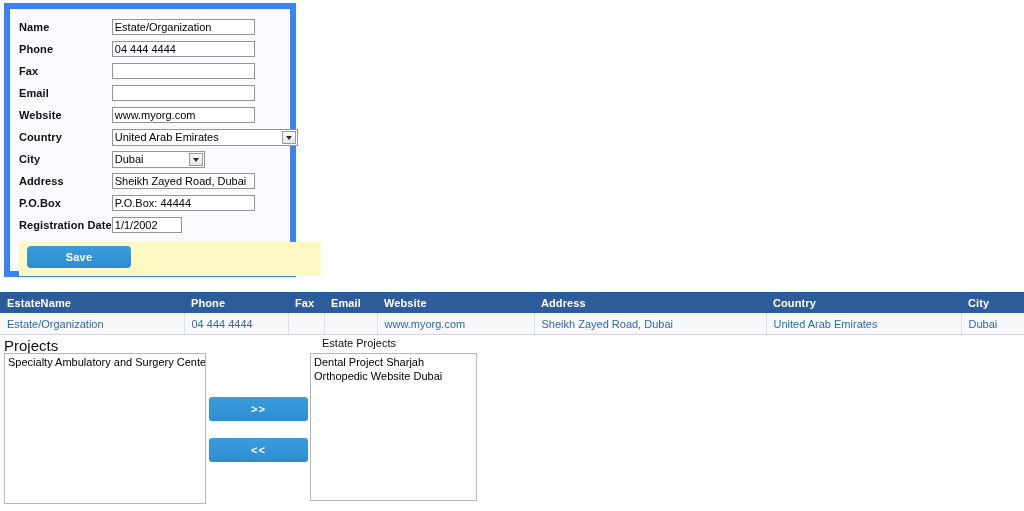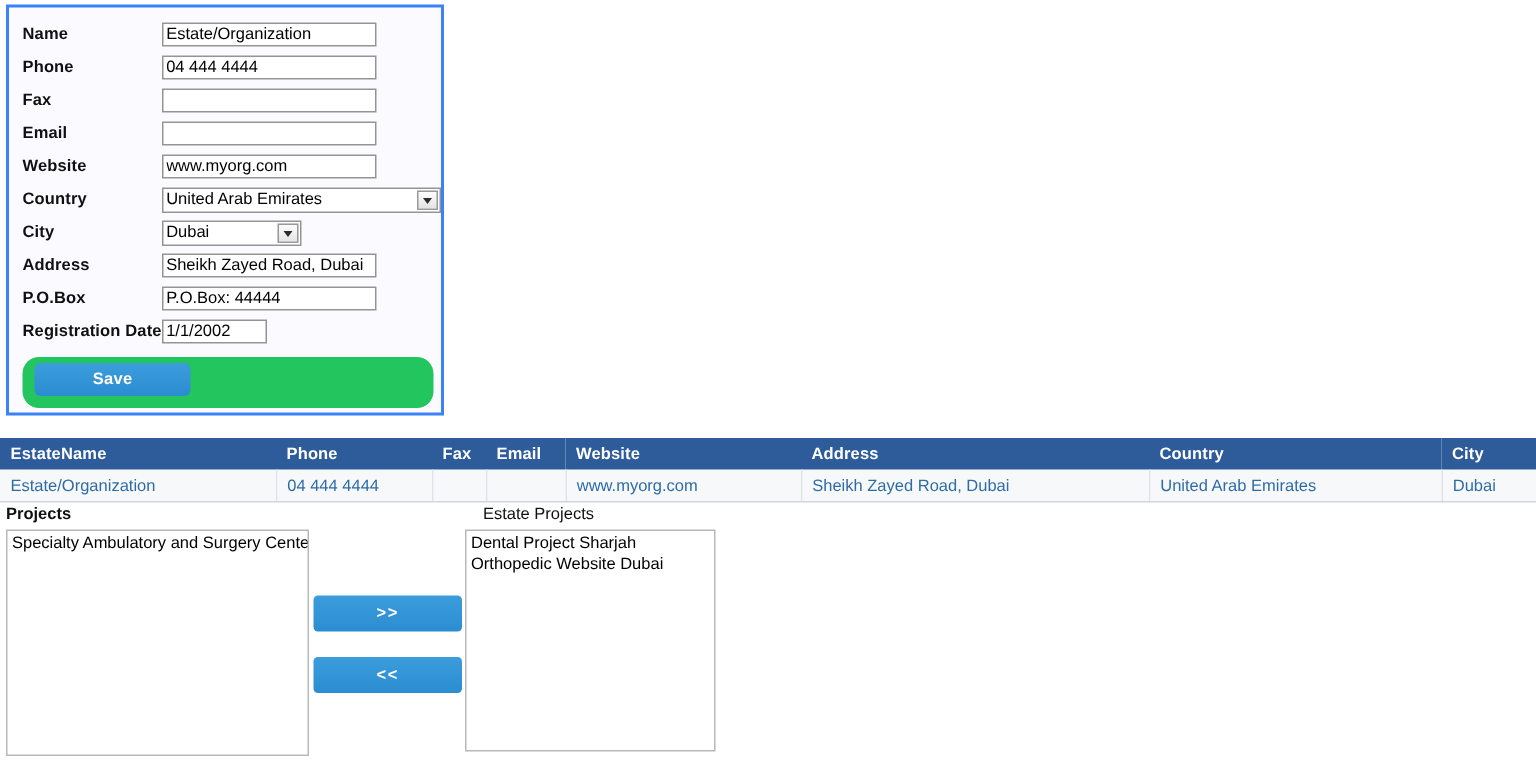--- a/index.html
+++ b/index.html
@@ -17,21 +17,21 @@
     color: #000;
   }
 
   
   #form-panel {
     position: absolute;
     left: 4px;
     top: 3px;
     width: 292px;
     height: 274px;
-    border: 2px solid #3b82f6;
+    border: 6px solid #3b82f6;
     background: #fbfbff;
     box-sizing: border-box;
   }
   #form-table {
     border-collapse: collapse;
     margin: 7px 0 0 9px;
   }
   #form-table td {
     padding: 0;
     height: 22px;
@@ -98,24 +98,23 @@
     border-right: 3px solid transparent;
     border-top: 4px solid #2c2c2c;
   }
   select.w-country { width: 186px; }
   select.w-city { width: 93px; }
 
   #save-bar {
     position: absolute;
     left: 9px;
     top: 233px;
-    width: 274px;
+    width: 302px;
     height: 34px;
-    background: #22c55e;
-    border-radius: 11px;
+    background: #fef9c3;
   }
   #save-button {
     position: absolute;
     left: 8px;
     top: 4px;
     width: 104px;
     height: 22px;
     border: none;
     border-radius: 4px;
     background: linear-gradient(#3c9ddd, #2b8dd0);
@@ -160,22 +159,22 @@
     overflow: hidden;
     white-space: nowrap;
   }
   #grid td.last { border-right: none; }
 
   
   #projects-label {
     position: absolute;
     left: 4px;
     top: 337px;
-    font-weight: bold;
-    font-size: 11px;
+    font-weight: normal;
+    font-size: 15px;
     color: #101010;
   }
   #estate-projects-label {
     position: absolute;
     left: 311px;
     top: 337px;
     font-weight: normal;
     font-size: 11px;
     color: #101010;
     margin-left: 11px;

